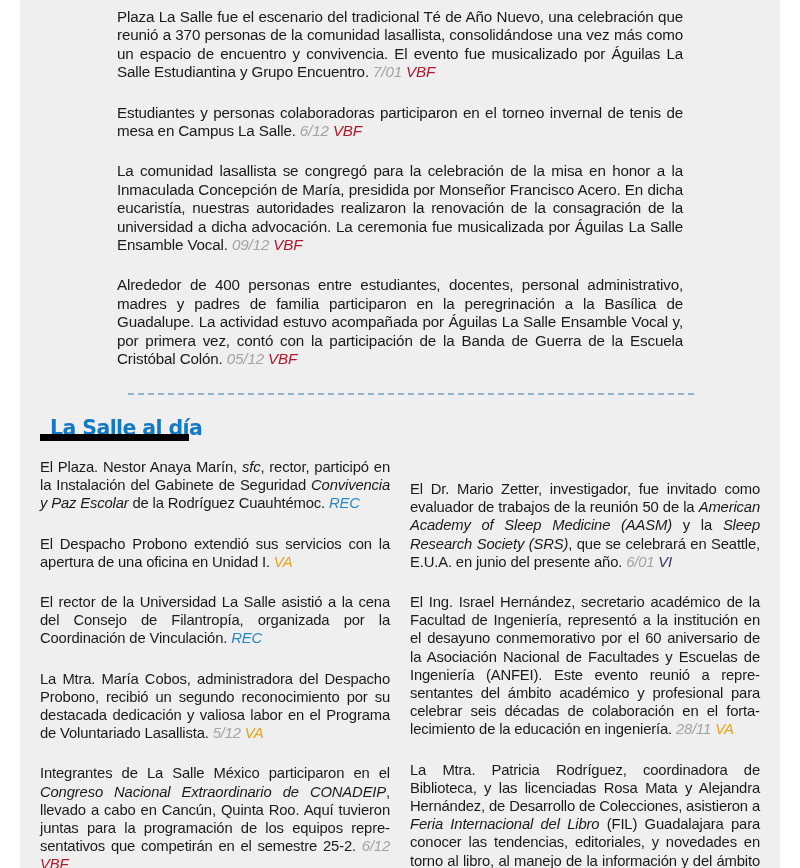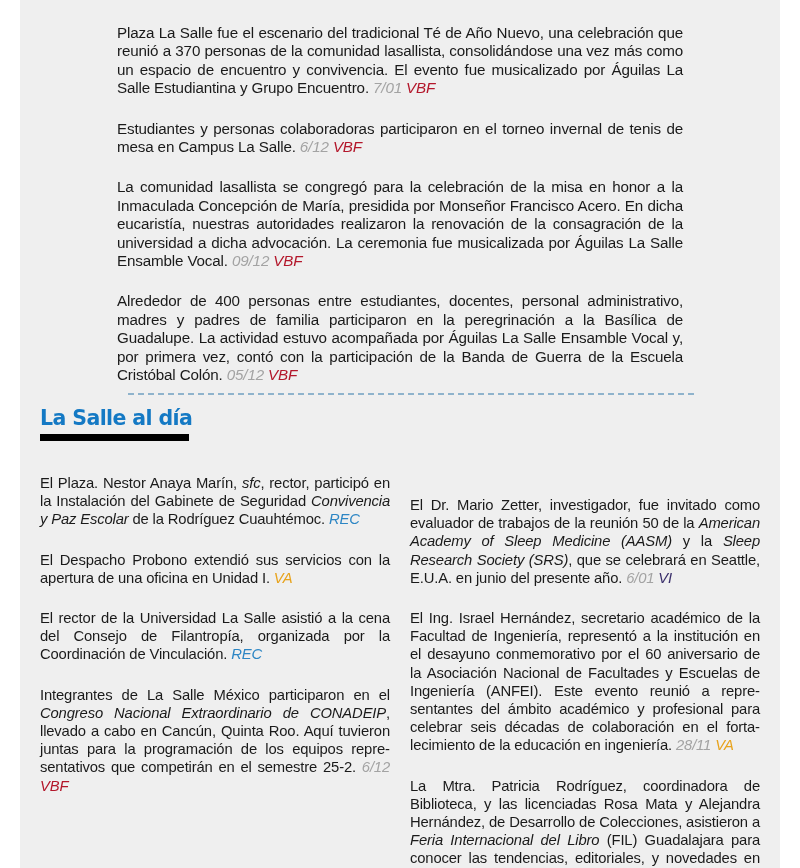--- a/index.html
+++ b/index.html
@@ -25,21 +25,21 @@
     }
     .top-block {
       position: absolute;
       left: 117px;
       top: 8px;
       width: 566px;
     }
     .para {
       font-size: 15.2px;
       line-height: 18.4px;
-      margin: 16px 0 22px 0;
+      margin: 0 0 22px 0;
       text-align: justify;
       letter-spacing: -0.15px;
     }
     .para:last-child { margin-bottom: 0; }
     .date {
       font-style: italic;
       color: #a3a3a3;
     }
     .tag {
       font-style: italic;
@@ -58,21 +58,21 @@
     }
     .section-title {
       position: absolute;
       left: 40px;
       top: 406px;
       font-family: "DejaVu Sans", sans-serif;
       font-weight: bold;
       font-size: 20.5px;
       color: #1479c4;
       letter-spacing: -0.6px;
-      margin: 0;
+      margin: 10px;
       line-height: 24px;
     }
     .title-bar {
       position: absolute;
       left: 40px;
       top: 434px;
       width: 149px;
       height: 7px;
       background: #000000;
     }
@@ -105,19 +105,20 @@
 
 <div class="divider"></div>
 
 <h2 class="section-title">La Salle al día</h2>
 <div class="title-bar"></div>
 
 <div class="col col-left" id="left-col">
     <p class="para"><span>El Plaza. Nestor Anaya Marín, </span><em class="it">sfc</em><span>, rector, participó en la Instalación del Gabinete de Seguridad </span><em class="it">Convivencia y Paz Escolar</em><span> de la Rodríguez Cuauhtémoc. </span><span class="tag tag-rec" style="color: rgb(45, 134, 196);">REC</span></p>
     <p class="para"><span>El Despacho Probono extendió sus servicios con la apertura de una oficina en Unidad I. </span><span class="tag tag-va" style="color: rgb(232, 163, 28);">VA</span></p>
     <p class="para"><span>El rector de la Universidad La Salle asistió a la cena del Consejo de Filantropía, organizada por la Coordinación de Vinculación. </span><span class="tag tag-rec" style="color: rgb(45, 134, 196);">REC</span></p>
+    <p class="para"><span>La Mtra. María Cobos, administradora del Despacho Probono, recibió un segundo reconocimiento por su destacada dedicación y valiosa labor en el Programa de Voluntariado Lasallista. </span><span class="date">5/12</span> <span class="tag tag-va" style="color: rgb(232, 163, 28);">VA</span></p>
     <p class="para"><span>Integrantes de La Salle México participaron en el </span><em class="it">Congreso Nacional Extraordinario de CONADEIP</em><span>, llevado a cabo en Cancún, Quinta Roo. Aquí tuvieron juntas para la programación de los equipos repre­sentativos que competirán en el semestre 25-2. </span><span class="date">6/12</span> <span class="tag tag-vbf" style="color: rgb(179, 23, 43);">VBF</span></p>
   </div>
 <div class="col col-right" id="right-col">
     <p class="para"><span>El Dr. Mario Zetter, investigador, fue invitado como evaluador de trabajos de la reunión 50 de la </span><em class="it">American Academy of Sleep Medicine (AASM)</em><span> y la </span><em class="it">Sleep Research Society (SRS)</em><span>, que se celebrará en Seattle, E.U.A. en junio del presente año. </span><span class="date">6/01</span> <span class="tag tag-vi" style="color: rgb(58, 47, 107);">VI</span></p>
     <p class="para"><span>El Ing. Israel Hernández, secretario académico de la Facultad de Ingeniería, representó a la institución en el desayuno conmemorativo por el 60 aniversario de la Asociación Nacional de Facultades y Escuelas de Ingeniería (ANFEI). Este evento reunió a repre­sentantes del ámbito académico y profesional para celebrar seis décadas de colaboración en el forta­lecimiento de la educación en ingeniería. </span><span class="date">28/11</span> <span class="tag tag-va" style="color: rgb(232, 163, 28);">VA</span></p>
     <p class="para"><span>La Mtra. Patricia Rodríguez, coordinadora de Biblioteca, y las licenciadas Rosa Mata y Alejandra Hernández, de Desarrollo de Colecciones, asistieron a </span><em class="it">Feria Internacional del Libro</em><span> (FIL) Guadalajara para conocer las tendencias, editoriales, y novedades en torno al libro, al manejo de la información y del ámbito bibliotecológico. </span><span class="date">1-4/12</span> <span class="tag tag-va" style="color: rgb(232, 163, 28);">VA</span></p>
   </div>
 
 </body></html>

